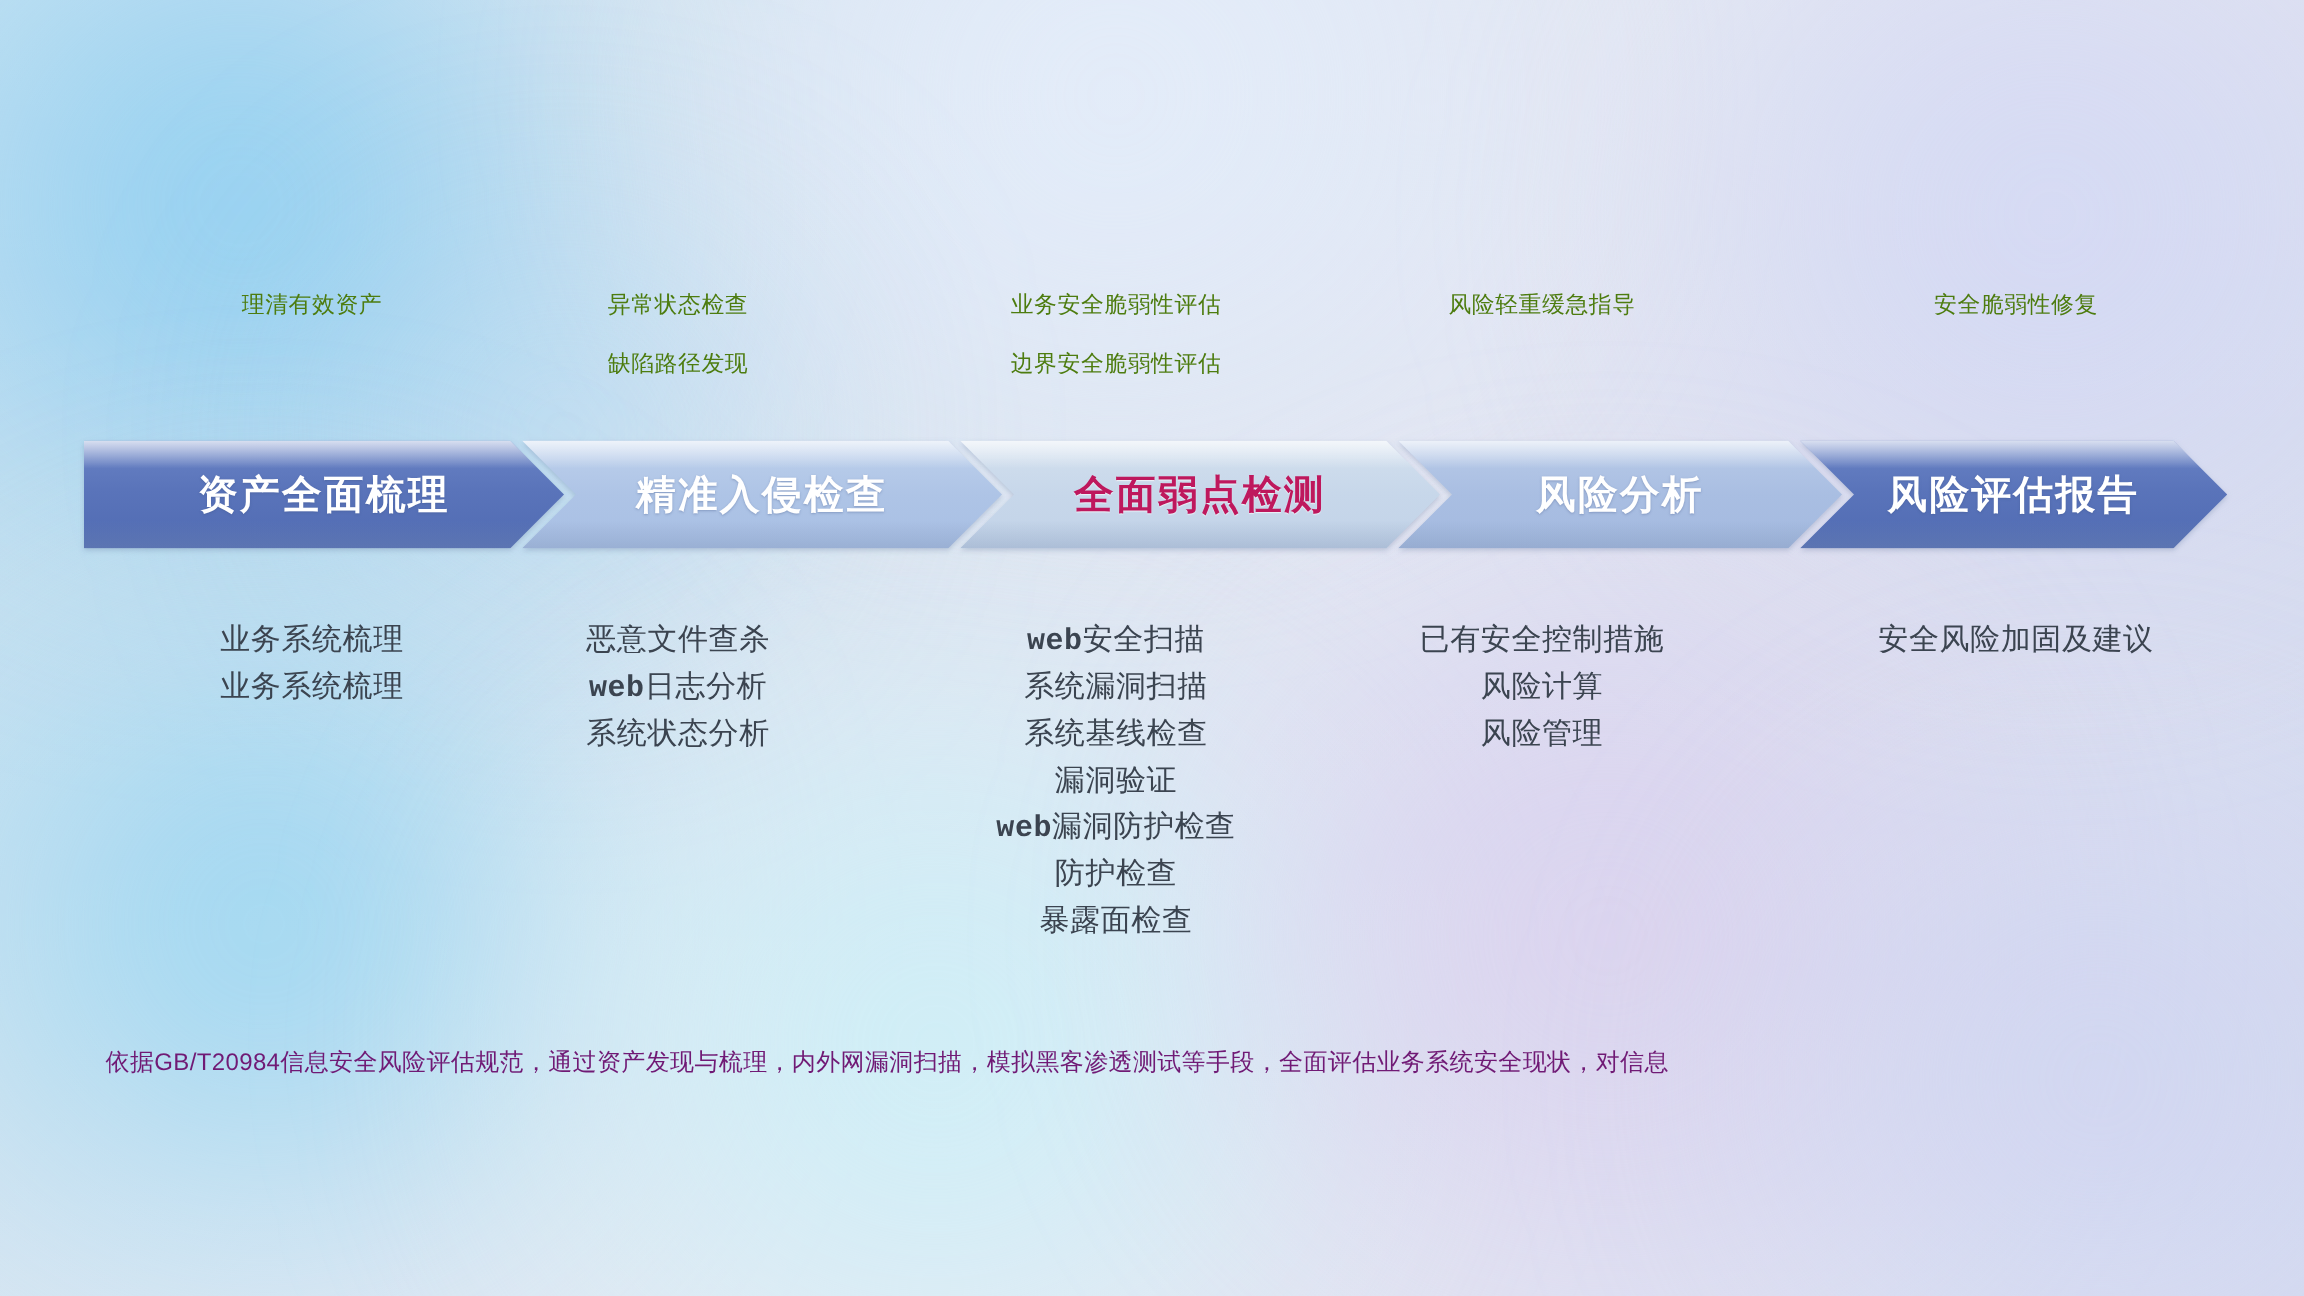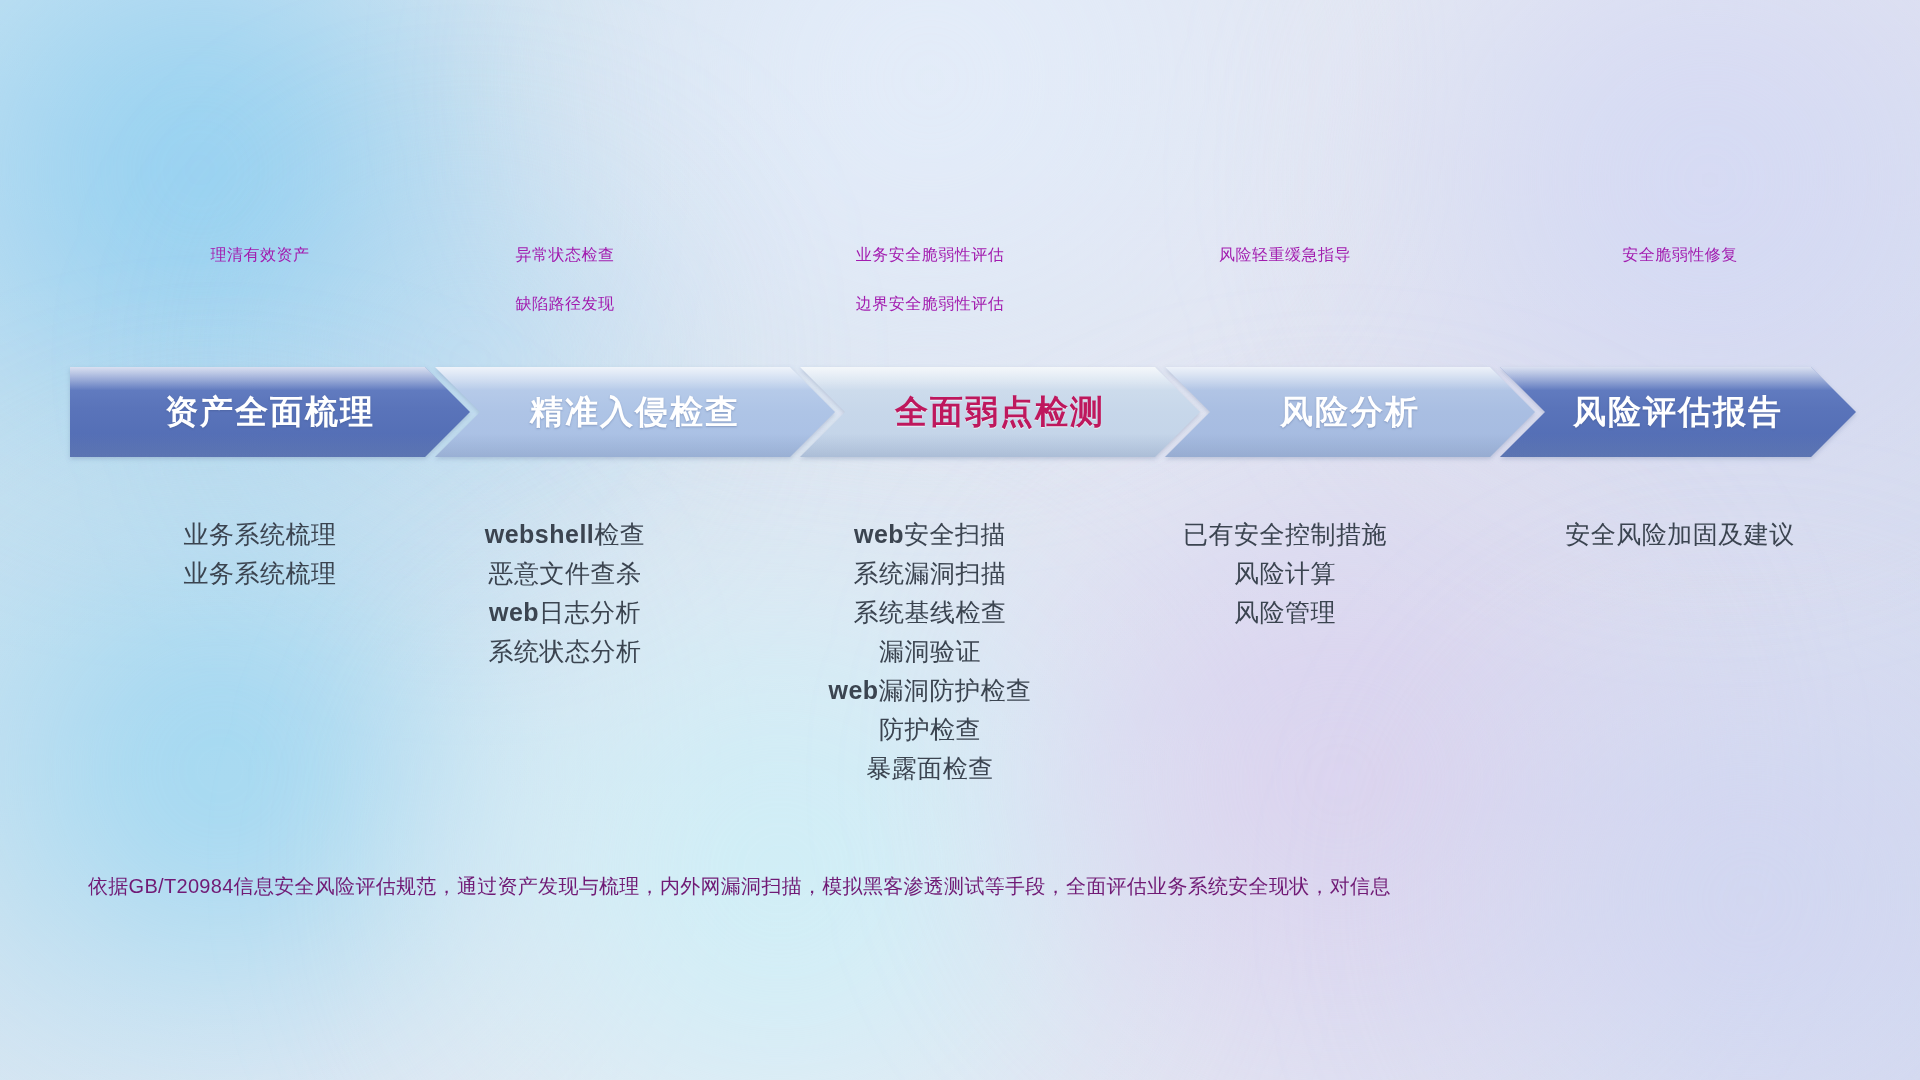--- a/index.html
+++ b/index.html
@@ -34,21 +34,21 @@
   .blob-h{ left:150px; top:150px; width:640px; height:420px;
     background:radial-gradient(circle,rgba(170,215,242,.55) 0%,rgba(180,218,242,0) 72%); }
   .bg-veil{ position:absolute; inset:0;
     background:linear-gradient(180deg,rgba(255,255,255,.10) 0%,rgba(255,255,255,.02) 40%,rgba(255,255,255,.12) 100%); }
 
   
   .stage{ position:absolute; inset:0; }
 
   .col-top{ position:absolute; text-align:center; }
   .col-top .line{
-    font-size:16px; color:#a21caf; line-height:49px; white-space:nowrap; letter-spacing:.5px;
+    font-size:19px; color:#4d7c0f; line-height:49px; white-space:nowrap; letter-spacing:.5px;
   }
 
   
   .band{ position:absolute; left:70px; top:367px; width:1786px; height:90px; }
   .chev{
     position:absolute; top:0; height:90px;
     display:flex; align-items:center; justify-content:center;
     filter:drop-shadow(0 2px 2px rgba(90,110,150,.28));
   }
   .chev .face{
@@ -79,21 +79,21 @@
   .c3 .face{ background:linear-gradient(180deg,#d3e0ee 0%,#c7d7ea 50%,#c2d3e8 100%); }
   .c4 .face{ background:linear-gradient(180deg,#b9cbe8 0%,#a9bee2 50%,#a4bae0 100%); }
   .c5 .face{ background:linear-gradient(180deg,#6a84c6 0%,#5a74ba 45%,#506bb3 100%); }
 
   .c1 .label,.c2 .label,.c4 .label,.c5 .label{ color:#ffffff; }
   .c3 .label{ color:#be185d; text-shadow:0 1px 1px rgba(255,255,255,.7); }
 
   
   .col-bot{ position:absolute; text-align:center; }
   .col-bot .line{
-    font-size:25px; color:#3b4450; line-height:39px; white-space:nowrap; letter-spacing:.5px;
+    font-size:25px; color:#3b4450; line-height:39px; white-space:nowrap; letter-spacing:.5px;font-family:Liberation Mono, monospace;
   }
   .col-bot .line b{ font-weight:bold; }
 
   
   .footer{
     position:absolute; left:88px; top:870px; width:1560px;
     font-size:20px; line-height:32px; color:#701a75; letter-spacing:.3px;
   }
 </style>
 </head>
@@ -167,21 +167,20 @@
     </div>
 
   </div>
 
   <div class="col-bot" style="left:40px; top:515px; width:440px;">
     <div class="line"><b></b><span>业务系统梳理</span></div>
     <div class="line"><b></b><span>业务系统梳理</span></div>
   </div>
 
   <div class="col-bot" style="left:355px; top:515px; width:420px;">
-    <div class="line"><b>webshell</b><span>检查</span></div>
     <div class="line"><b></b><span>恶意文件查杀</span></div>
     <div class="line"><b>web</b><span>日志分析</span></div>
     <div class="line"><b></b><span>系统状态分析</span></div>
   </div>
 
   <div class="col-bot" style="left:690px; top:515px; width:480px;">
     <div class="line"><b>web</b><span>安全扫描</span></div>
     <div class="line"><b></b><span>系统漏洞扫描</span></div>
     <div class="line"><b></b><span>系统基线检查</span></div>
     <div class="line"><b></b><span>漏洞验证</span></div>

